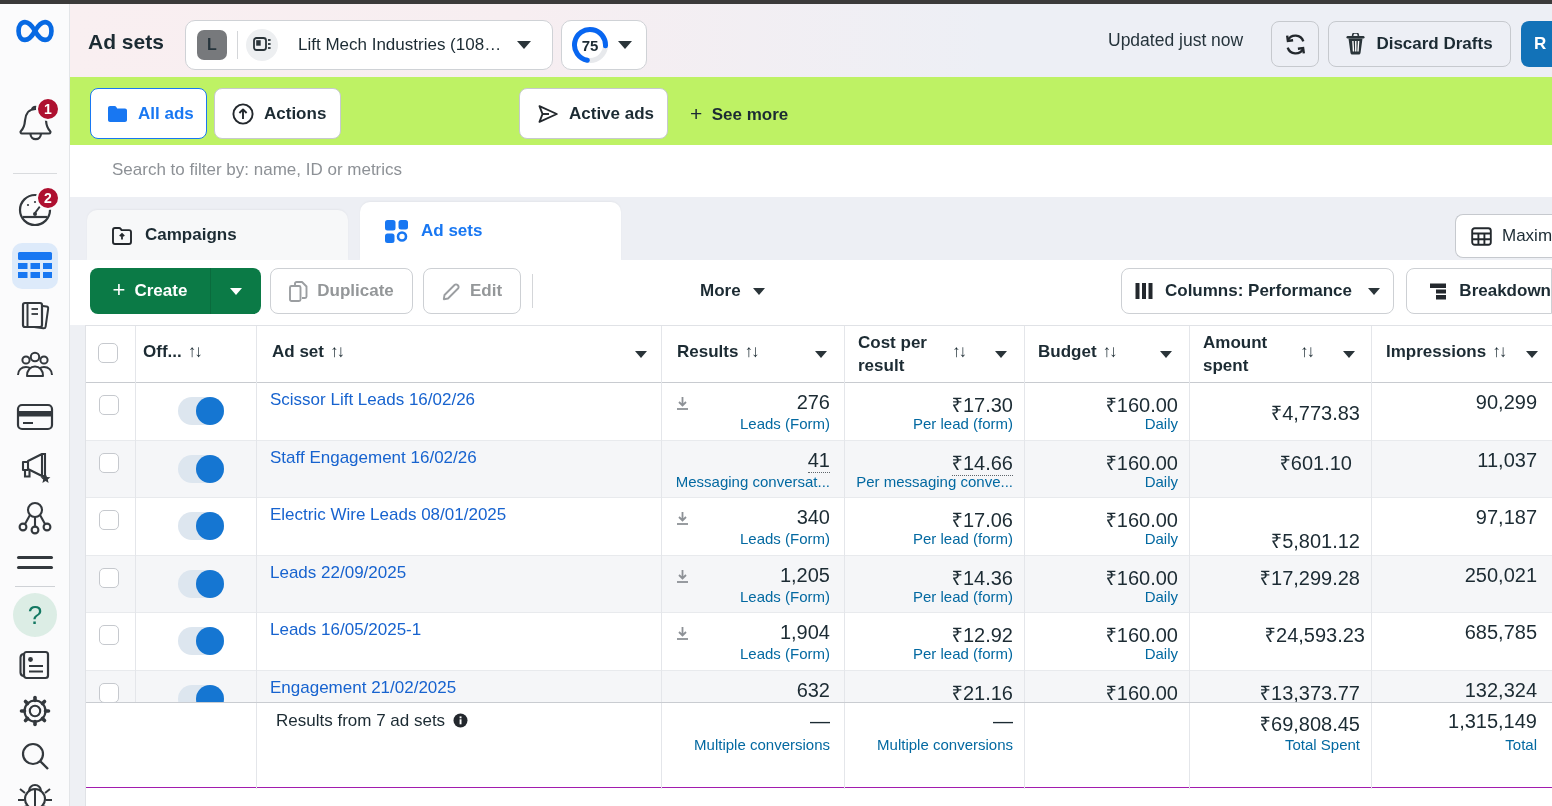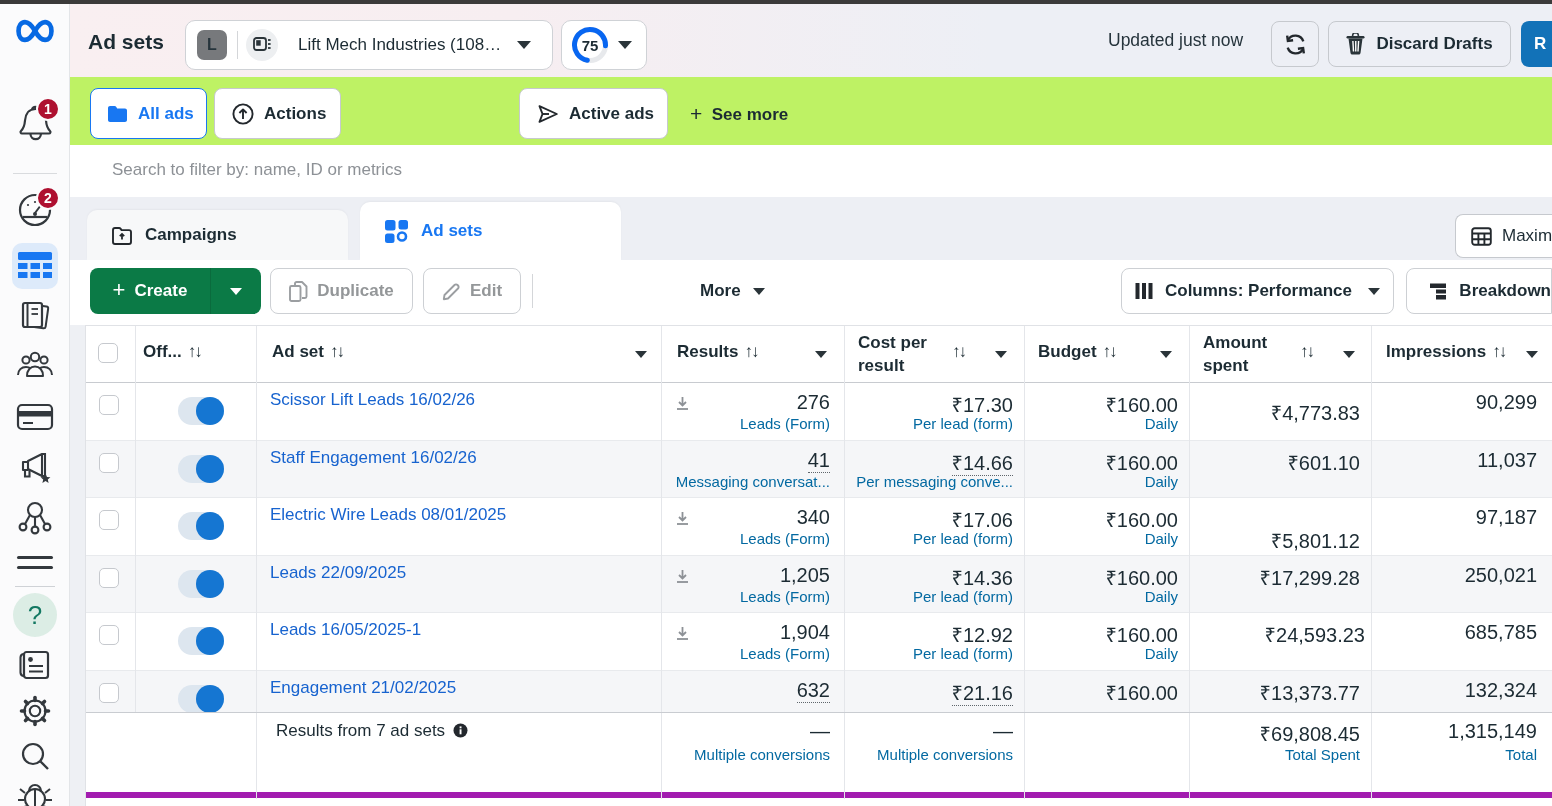--- a/index.html
+++ b/index.html
@@ -40,21 +40,21 @@
 .row { position:absolute; left:0; width:1467px; height:57.5px; border-bottom:1px solid #e8eaed; }
 .row.alt { background:#f5f6f8; }
 .rname { position:absolute; left:184px; top:7px; font-size:17px; color:#1763cf; }
 .val { position:absolute; font-size:20px; text-align:right; }
 .sub { position:absolute; font-size:15px; color:#0369a1; text-align:right; }
 .chk { position:absolute; left:13px; top:12px; width:20px; height:20px; border:1px solid #c6c9ce; border-radius:5px; background:#fff; }
 .toggle { position:absolute; left:92px; top:14px; width:46px; height:28px; border-radius:14px; background:#dde6ef; }
 .toggle::after { content:""; position:absolute; right:0px; top:0px; width:28px; height:28px; border-radius:50%; background:#1576d2; }
 .dl { position:absolute; }
 .dot { border-bottom:1.5px dotted #5f666c; padding-bottom:1px; }
-#sumrow { position:absolute; left:0; top:386px; width:1467px; height:86px; background:#fff; border-top:1px solid #c9ccd1; border-bottom:6px solid #a21caf; }
+#sumrow { position:absolute; left:0; top:376px; width:1467px; height:86px; background:#fff; border-top:1px solid #c9ccd1; border-bottom:1px solid #a21caf; }
 </style>
 </head>
 <body>
 <div id="page">
   <div id="topstrip" class="abs"></div>
 
   <div id="sidebar" class="abs">
 
     <div class="sic" style="top:14px;">
       <svg width="38" height="26" viewBox="0 0 36 24">
@@ -406,21 +406,21 @@
     <div class="row alt" style="top:114.5px;">
       <div class="chk"></div>
         <div class="toggle"></div>
       <div class="rname">Staff Engagement 16/02/26</div>
       <div class="val" style="right:723px; top:8px;"><span class="dot">41</span></div>
         <div class="sub" style="right:723px; top:32px;">Messaging conversat...</div>
       <div class="val" style="right:540px; top:8px;"><span class="dot">₹14.66</span></div>
         <div class="sub" style="right:540px; top:32px;">Per messaging conve...</div>
       <div class="val" style="right:375px; top:8px;">₹160.00</div>
         <div class="sub" style="right:375px; top:32px;">Daily</div>
-      <div class="val" style="right:193px; top:8px;">₹601.10</div>
+      <div class="val" style="right:201px; top:8px;">₹601.10</div>
       <div class="val" style="right:16px; top:8px;">11,037</div>
     </div>
 
     <div class="row" style="top:172px;">
       <div class="chk"></div>
         <div class="toggle"></div>
       <div class="rname">Electric Wire Leads 08/01/2025</div>
       <svg class="dl" style="left:589px; top:13px;" width="15" height="15" viewBox="0 0 15 15">
           <path d="M7.5 1 l0 8 M4 6 l3.5 3.5 L11 6" fill="none" stroke="#8d9196" stroke-width="1.8"></path>
           <line x1="2" y1="13" x2="13" y2="13" stroke="#8d9196" stroke-width="1.8"></line>

